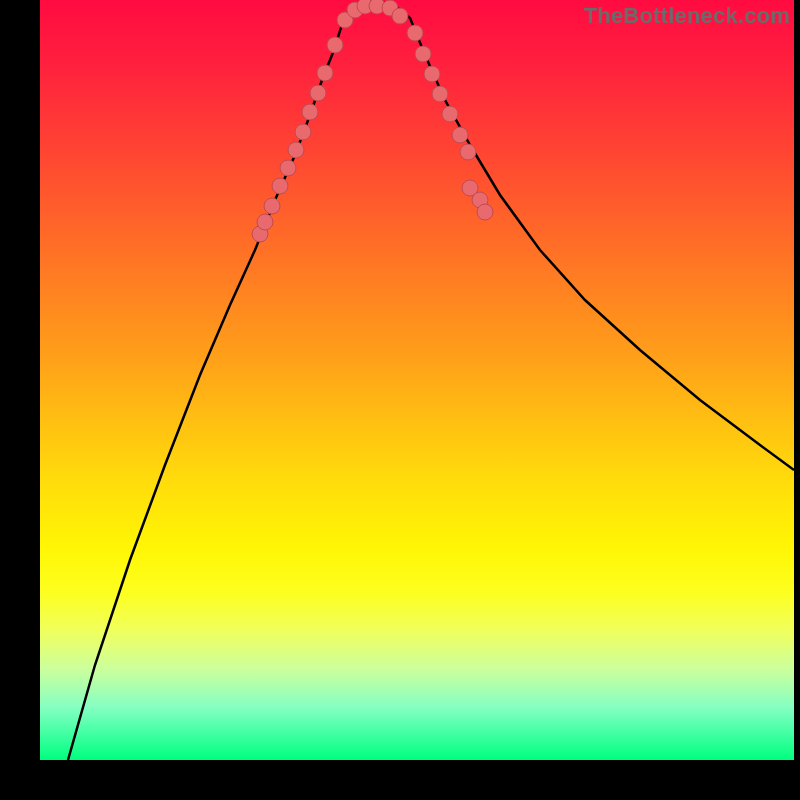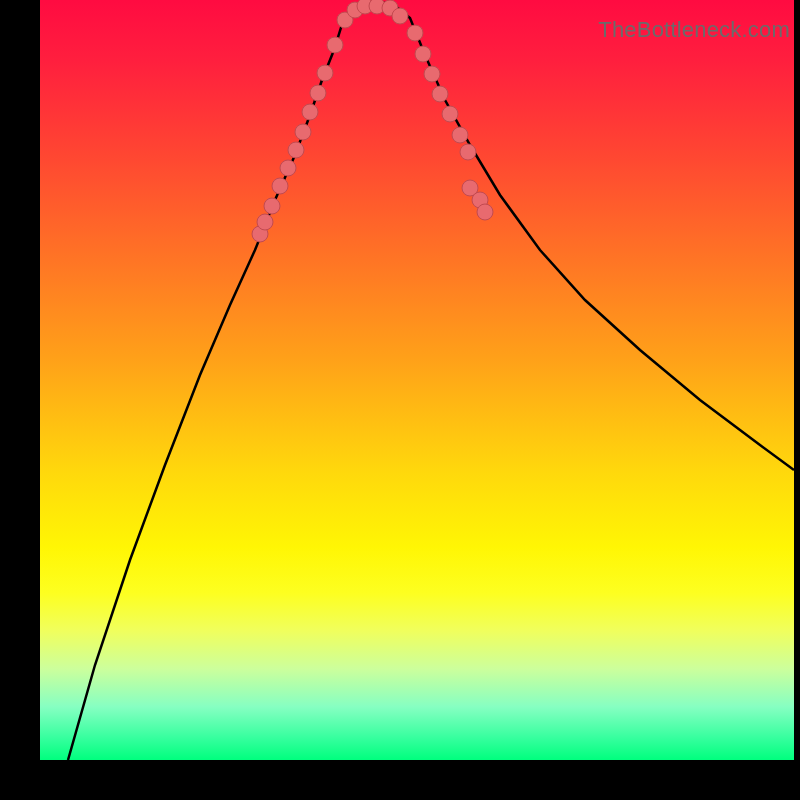--- a/index.html
+++ b/index.html
@@ -37,25 +37,25 @@
       #fdff20 78%,
       #f0ff5d 83%,
       #ccff9c 88%,
       #86ffc2 93%,
       #38ff9f 97%,
       #00ff7e 100%
     );
   }
   .watermark {
     position: absolute;
-    top: 17px;
+    top: 3px;
     right: 10px;
     color: #6b6b6b;
     font-size: 22px;
-    font-weight: 400;
+    font-weight: 700;
     letter-spacing: 0.2px;
     z-index: 10;
   }
   svg.curves {
     position: absolute;
     left: 0;
     top: 0;
     width: 754px;
     height: 760px;
   }

